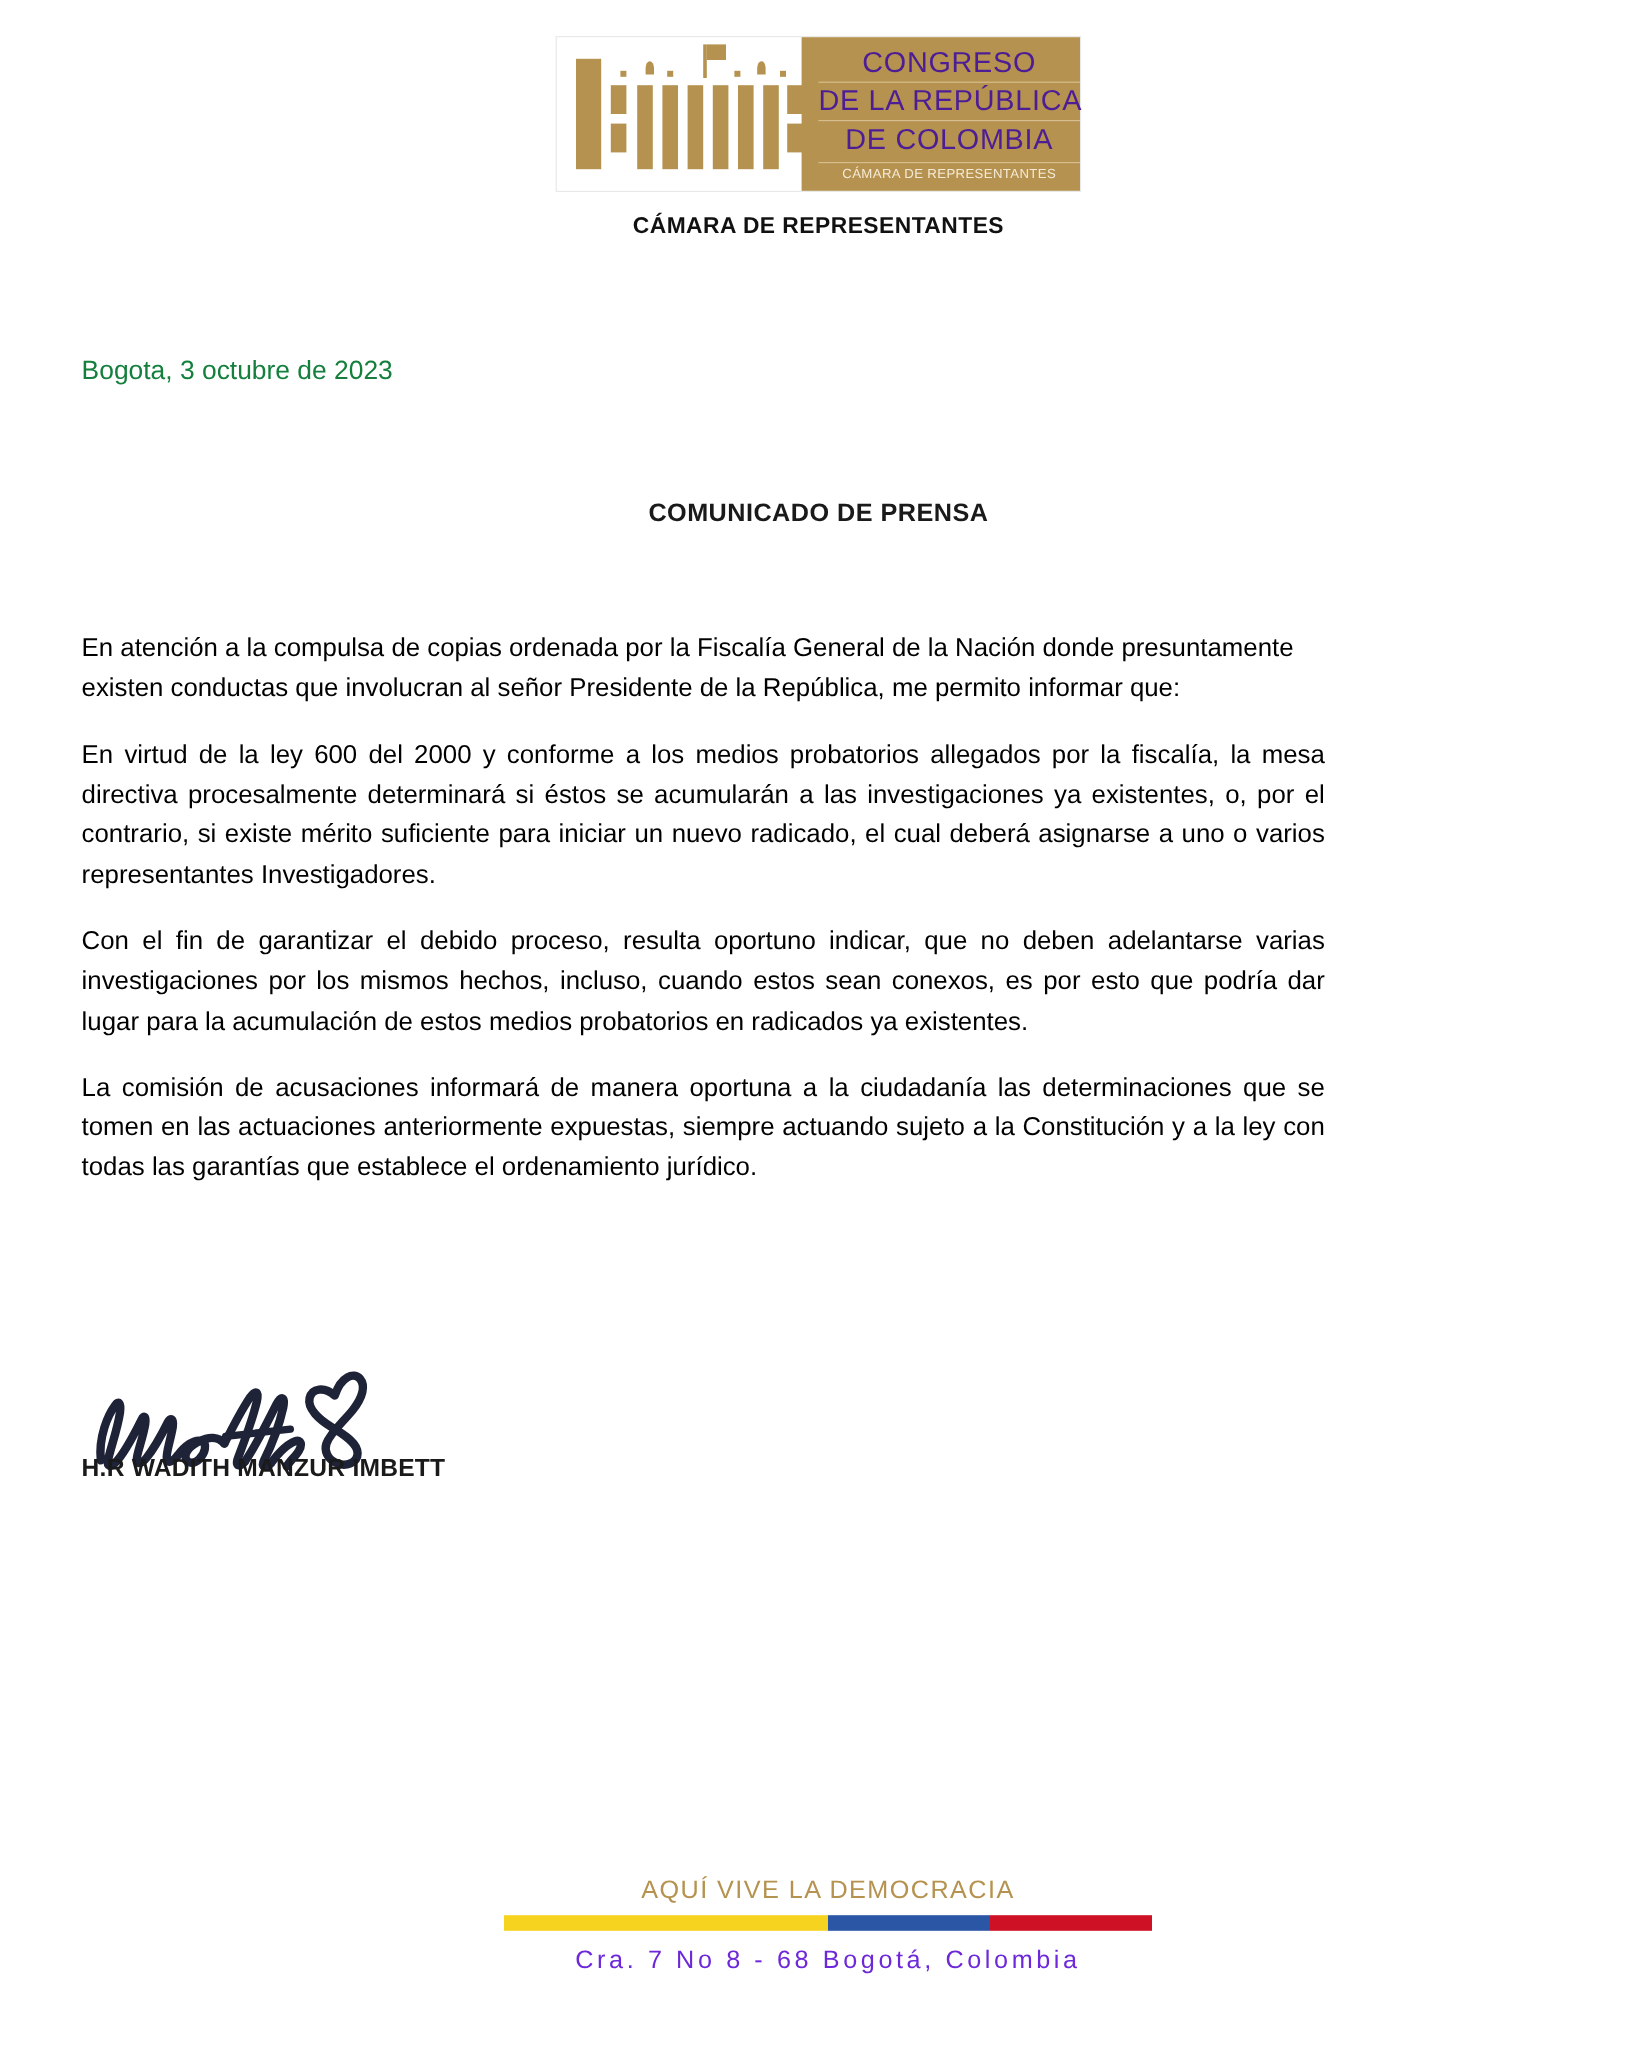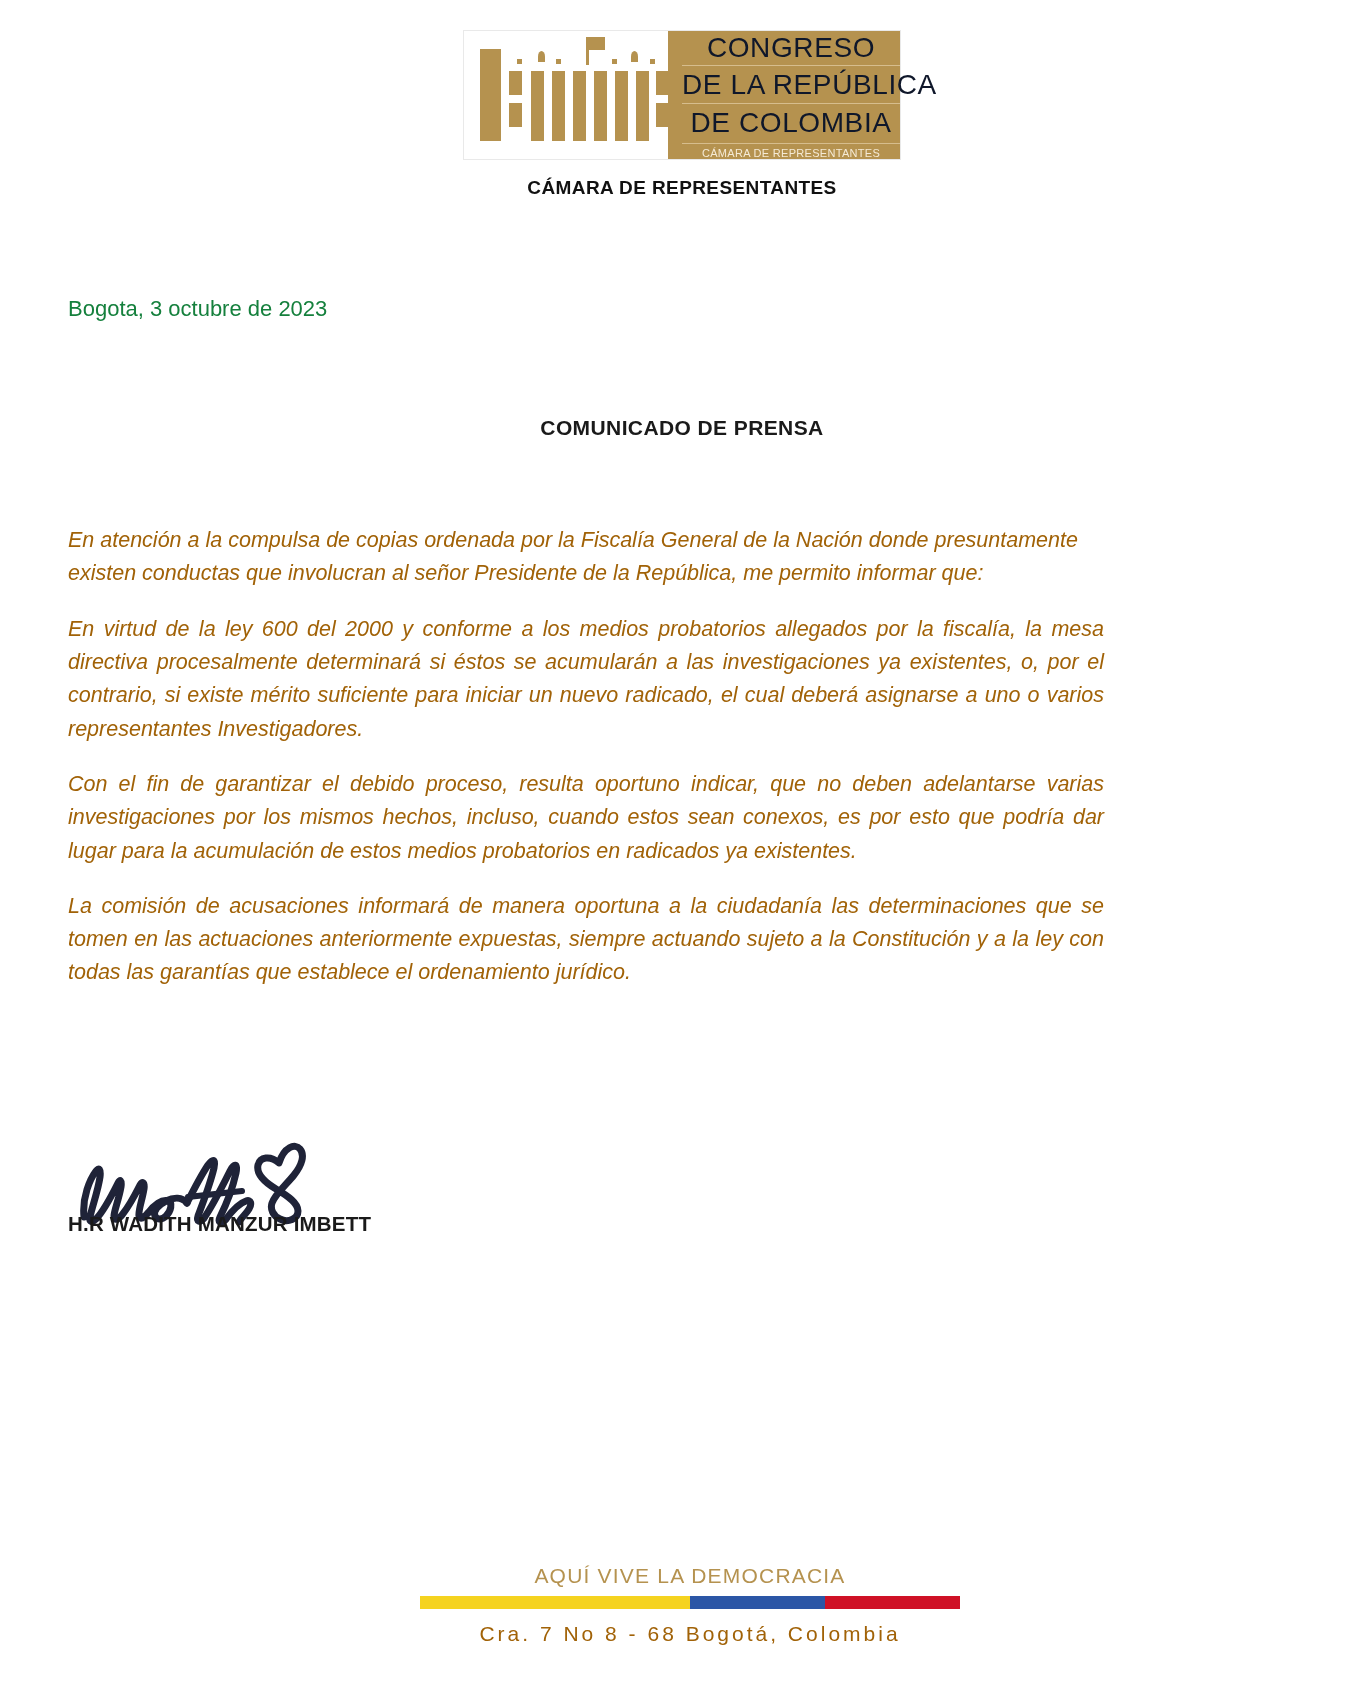--- a/index.html
+++ b/index.html
@@ -48,23 +48,23 @@
     background: #b5924f;
     width: 232px;
     height: 100%;
     display: flex;
     flex-direction: column;
     justify-content: center;
     padding: 0 0 0 14px;
     box-sizing: border-box;
   }
   .logo-line {
-    color: #0f172a;
+    color: #4c1d95;
     font-family: "Liberation Sans", sans-serif;
-    font-size: 28px;
+    font-size: 24px;
     letter-spacing: 0.6px;
     line-height: 1.18;
     white-space: nowrap;
   }
   .logo-line.sep {
     border-bottom: 1px solid #d6bd8d;
     padding-bottom: 1px;
     margin-bottom: 2px;
   }
   .logo-sub {
@@ -111,22 +111,21 @@
     position: absolute;
     left: 68px;
     top: 524px;
     width: 1036px;
   }
   .para {
     font-size: 21.5px;
     line-height: 1.55;
     text-align: justify;
     margin: 0 0 22px 0;
-    color: #a16207;
-    font-style: italic;
+    color: #000000;
   }
   .para.first { text-align: left; }
 
   
   .sig-block {
     position: absolute;
     left: 68px;
     top: 1121px;
     width: 620px;
   }
@@ -177,21 +176,21 @@
   .tri-b { flex: 1; background: #2b56a6; }
   .tri-r { flex: 1; background: #cf1126; }
   .footer-addr {
     position: absolute;
     left: 0;
     right: 0;
     top: 76px;
     text-align: center;
     font-size: 21px;
     letter-spacing: 3px;
-    color: #a16207;
+    color: #6d28d9;
   }
 </style>
 </head>
 <body>
 
 <div class="page">
 
   <div class="header">
     <div class="logo-wrap">
       <div class="logo-box">

